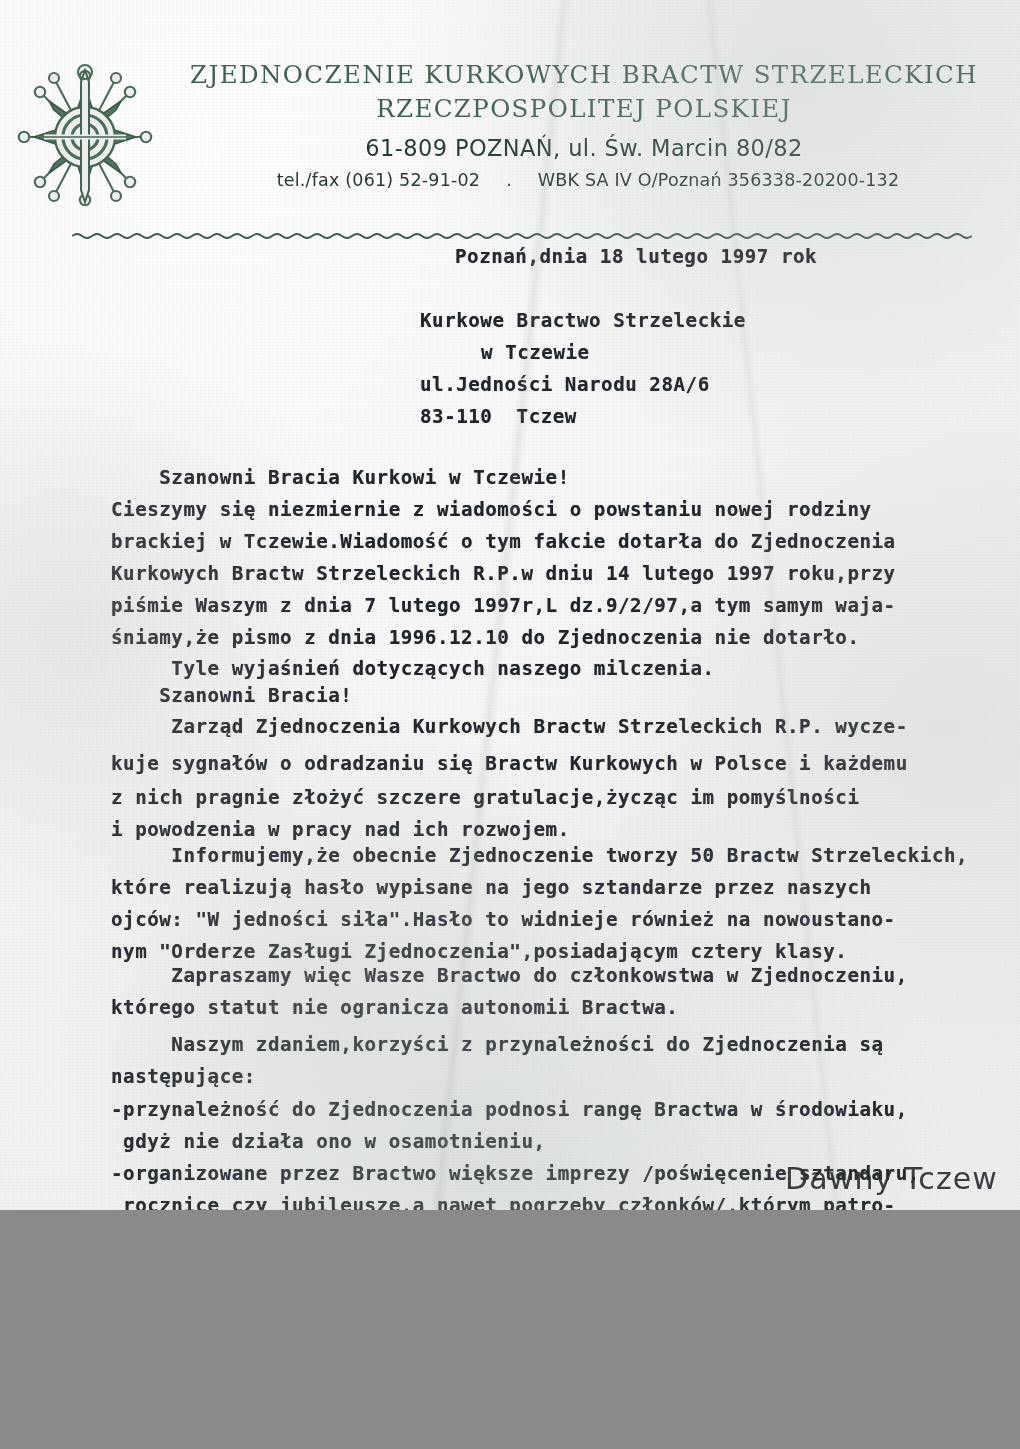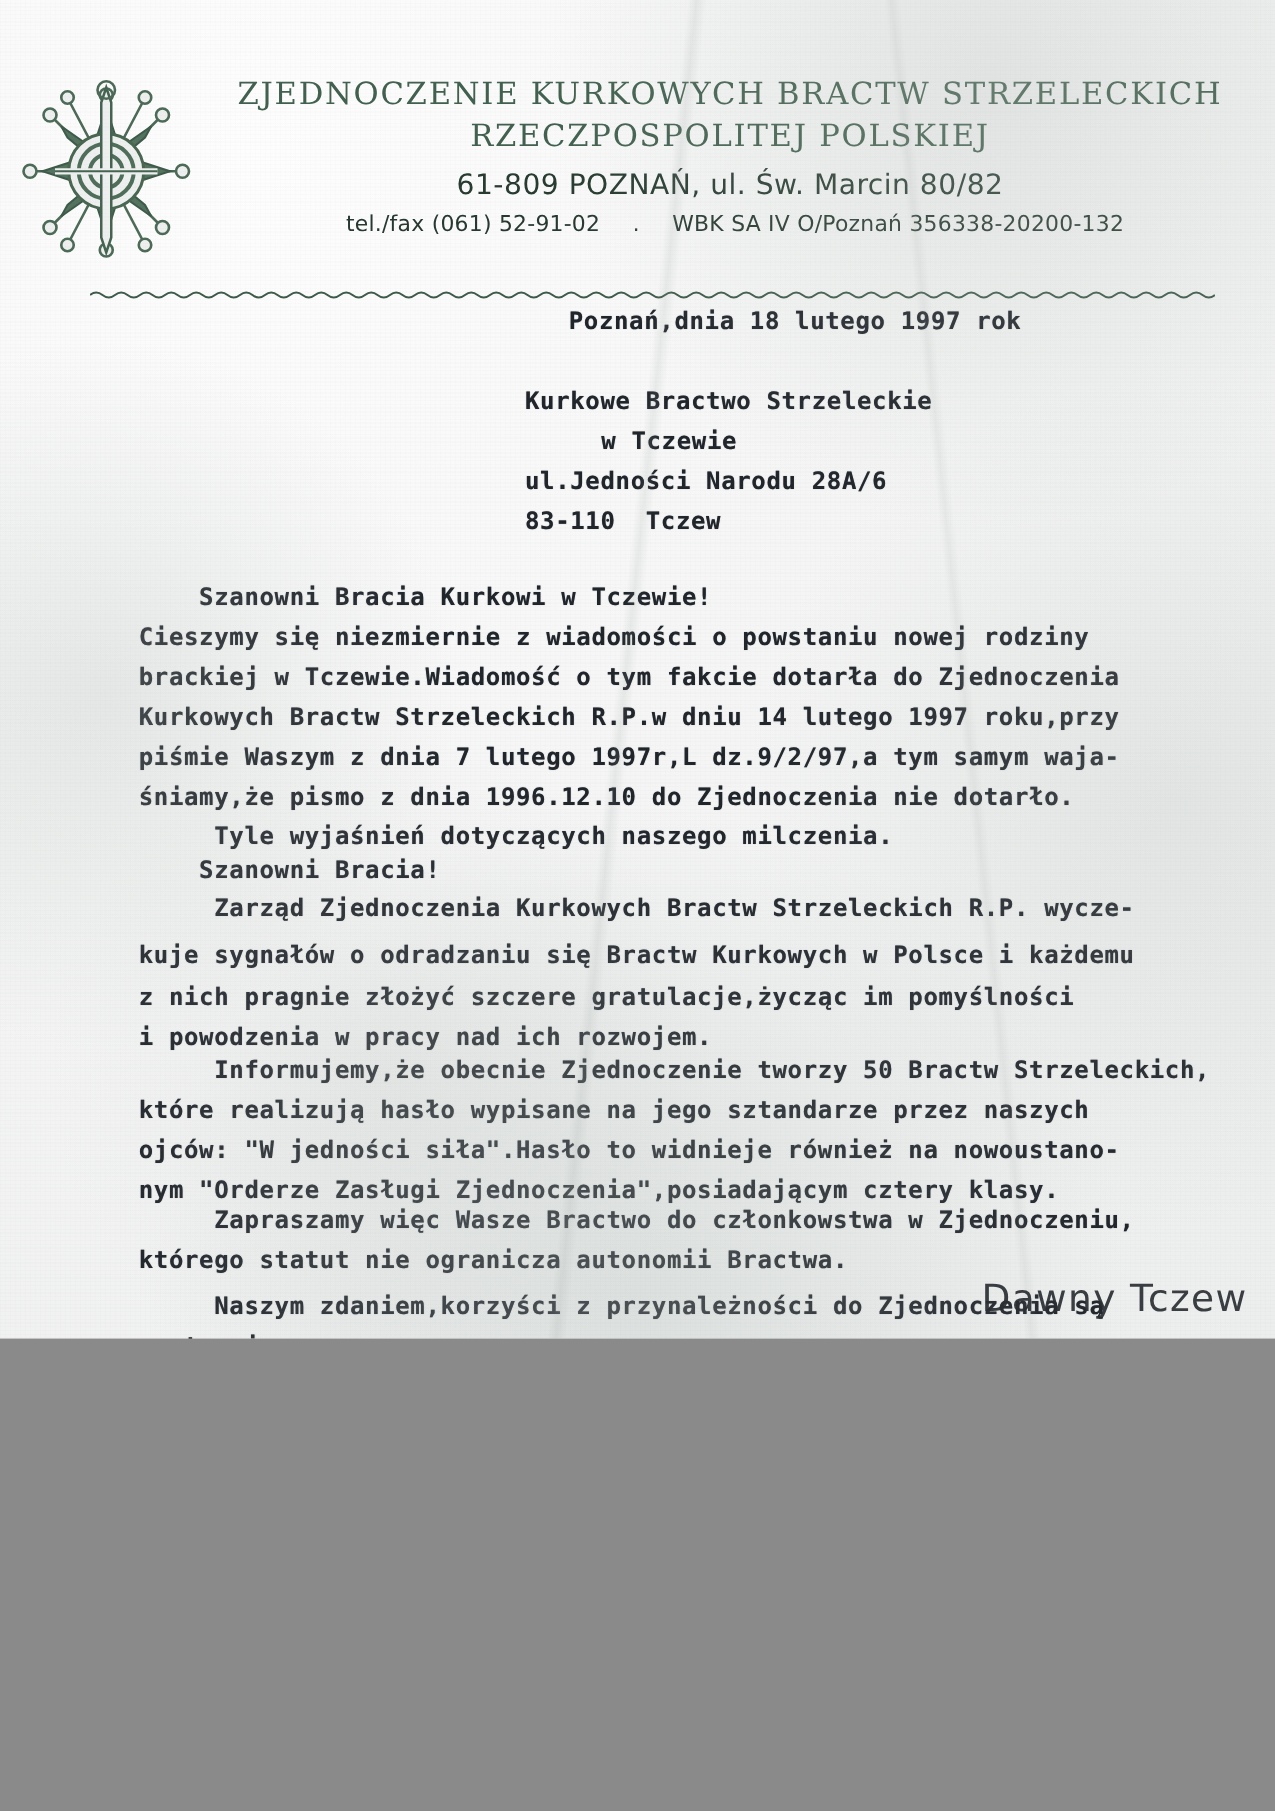--- a/index.html
+++ b/index.html
@@ -4,21 +4,21 @@
 <style>
   html, body {
     margin: 0;
     padding: 0;
     background: #8a8a8a;
   }
 
   .page {
     position: relative;
     width: 1020px;
-    height: 1071px;
+    height: 1210px;
     overflow: hidden;
     background:
       radial-gradient(ellipse at 20% 12%, #fdfdfd 0%, #f4f5f4 45%, #eceeed 100%);
     font-family: "DejaVu Sans Mono", monospace;
     color: #1c1f24;
   }
 
   
   .grain {
     position: absolute;

